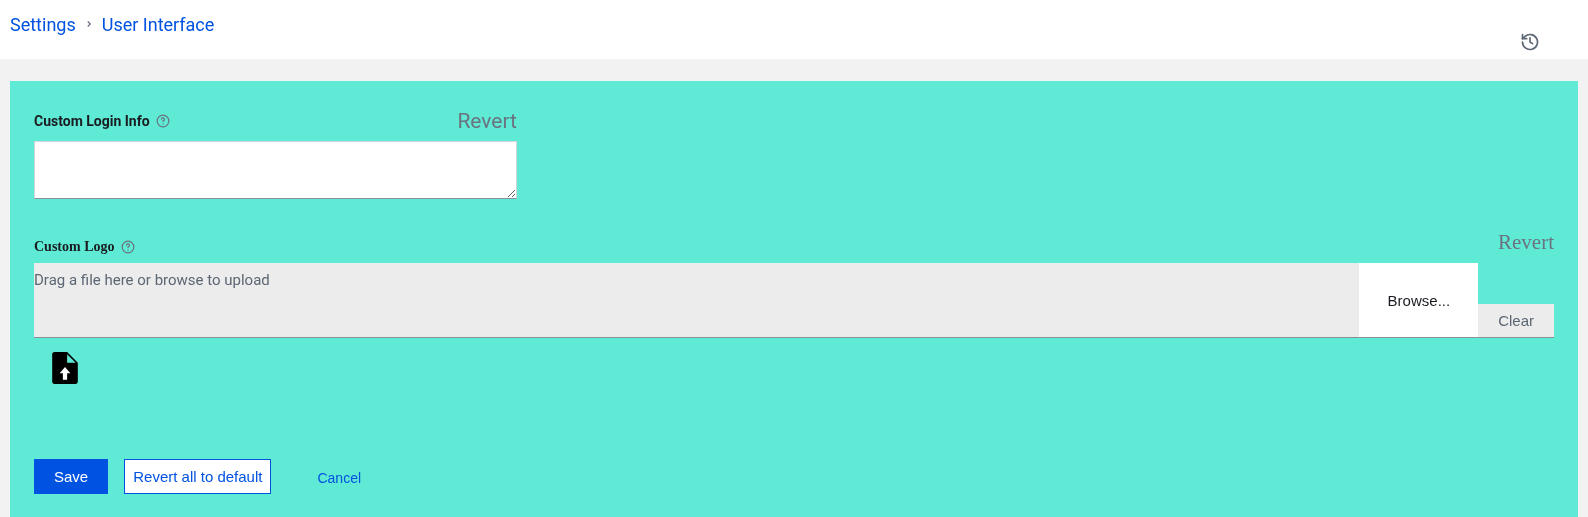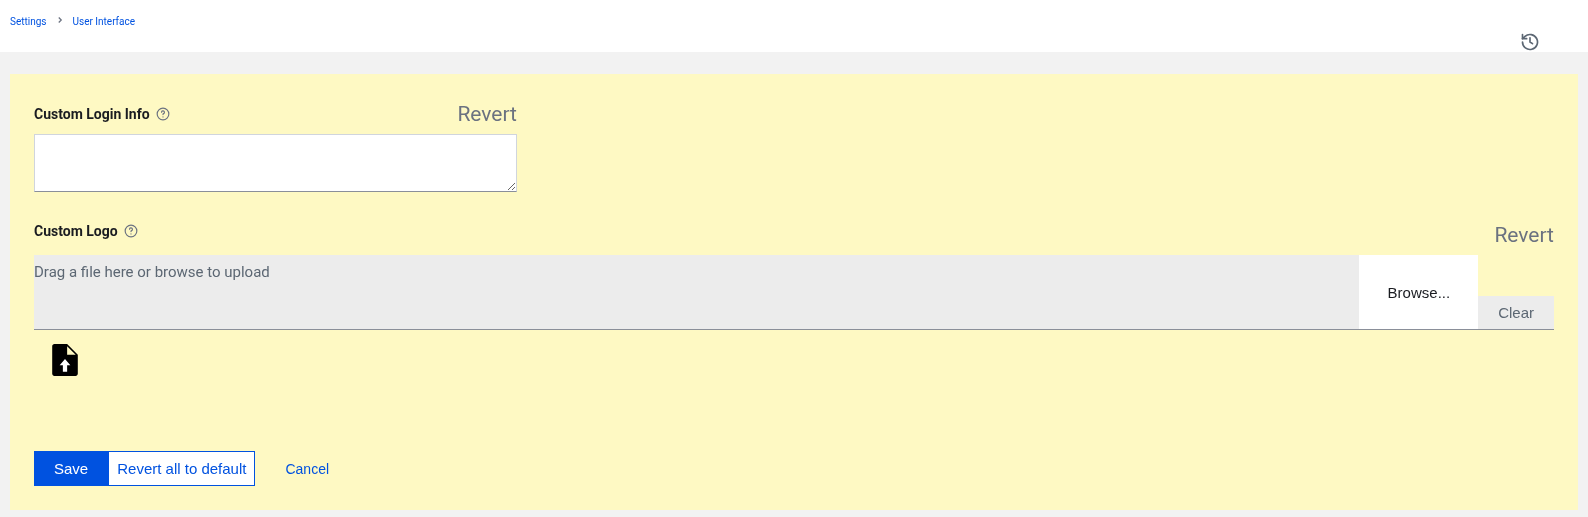--- a/index.html
+++ b/index.html
@@ -15,21 +15,21 @@
     }
     .header-area {
       background: #fff;
       padding: 14px 10px 18px 10px;
       position: relative;
     }
     .breadcrumb {
       display: flex;
       align-items: center;
       gap: 8px;
-      font-size: 10px;
+      font-size: 18px;
       margin-bottom: 6px;
     }
     .breadcrumb a {
       color: #0052e0;
       text-decoration: none;
       cursor: pointer;
     }
     .breadcrumb .chevron {
       color: #6b7280;
       font-size: 12px;
@@ -44,21 +44,21 @@
       right: 48px;
       top: 32px;
       color: #5c6773;
       cursor: pointer;
     }
     .content-bg {
       background: #f2f2f2;
       padding: 22px 10px;
     }
     .panel {
-      background: #fef9c3;
+      background: #5eead4;
       padding: 28px 24px 24px 24px;
     }
     .field-block-1 {
       width: 483px;
       margin-bottom: 28px;
     }
     .field-header {
       display: flex;
       align-items: center;
       justify-content: space-between;
@@ -93,23 +93,24 @@
       font-family: inherit;
       font-size: 14px;
       resize: both;
       outline: none;
     }
     .field-block-2 {
       margin-bottom: 10px;
     }
     .field-header-full {
       display: flex;
-      align-items: flex-start;
+      align-items: flex-end;
       justify-content: space-between;
       margin-bottom: 8px;
+      font-family: Liberation Serif, serif;
     }
     .upload-row {
       display: flex;
       width: 100%;
       border-bottom: 1px solid #8a8f99;
     }
     .upload-drop {
       flex: 1;
       background: #ececec;
       color: #5c6773;
@@ -135,21 +136,22 @@
       margin-top: 41px;
     }
     .file-icon-wrap {
       padding: 14px 0 0 18px;
     }
     .file-upload-icon {
       color: #000;
     }
     .footer-actions {
       display: flex;
-      align-items: center;
+      align-items: flex-end;
+      gap: 16px;
       margin-top: 72px;
     }
     .btn-primary {
       background: #0052e0;
       color: #fff;
       border: none;
       padding: 9px 20px;
       font-size: 15px;
       cursor: pointer;
     }

